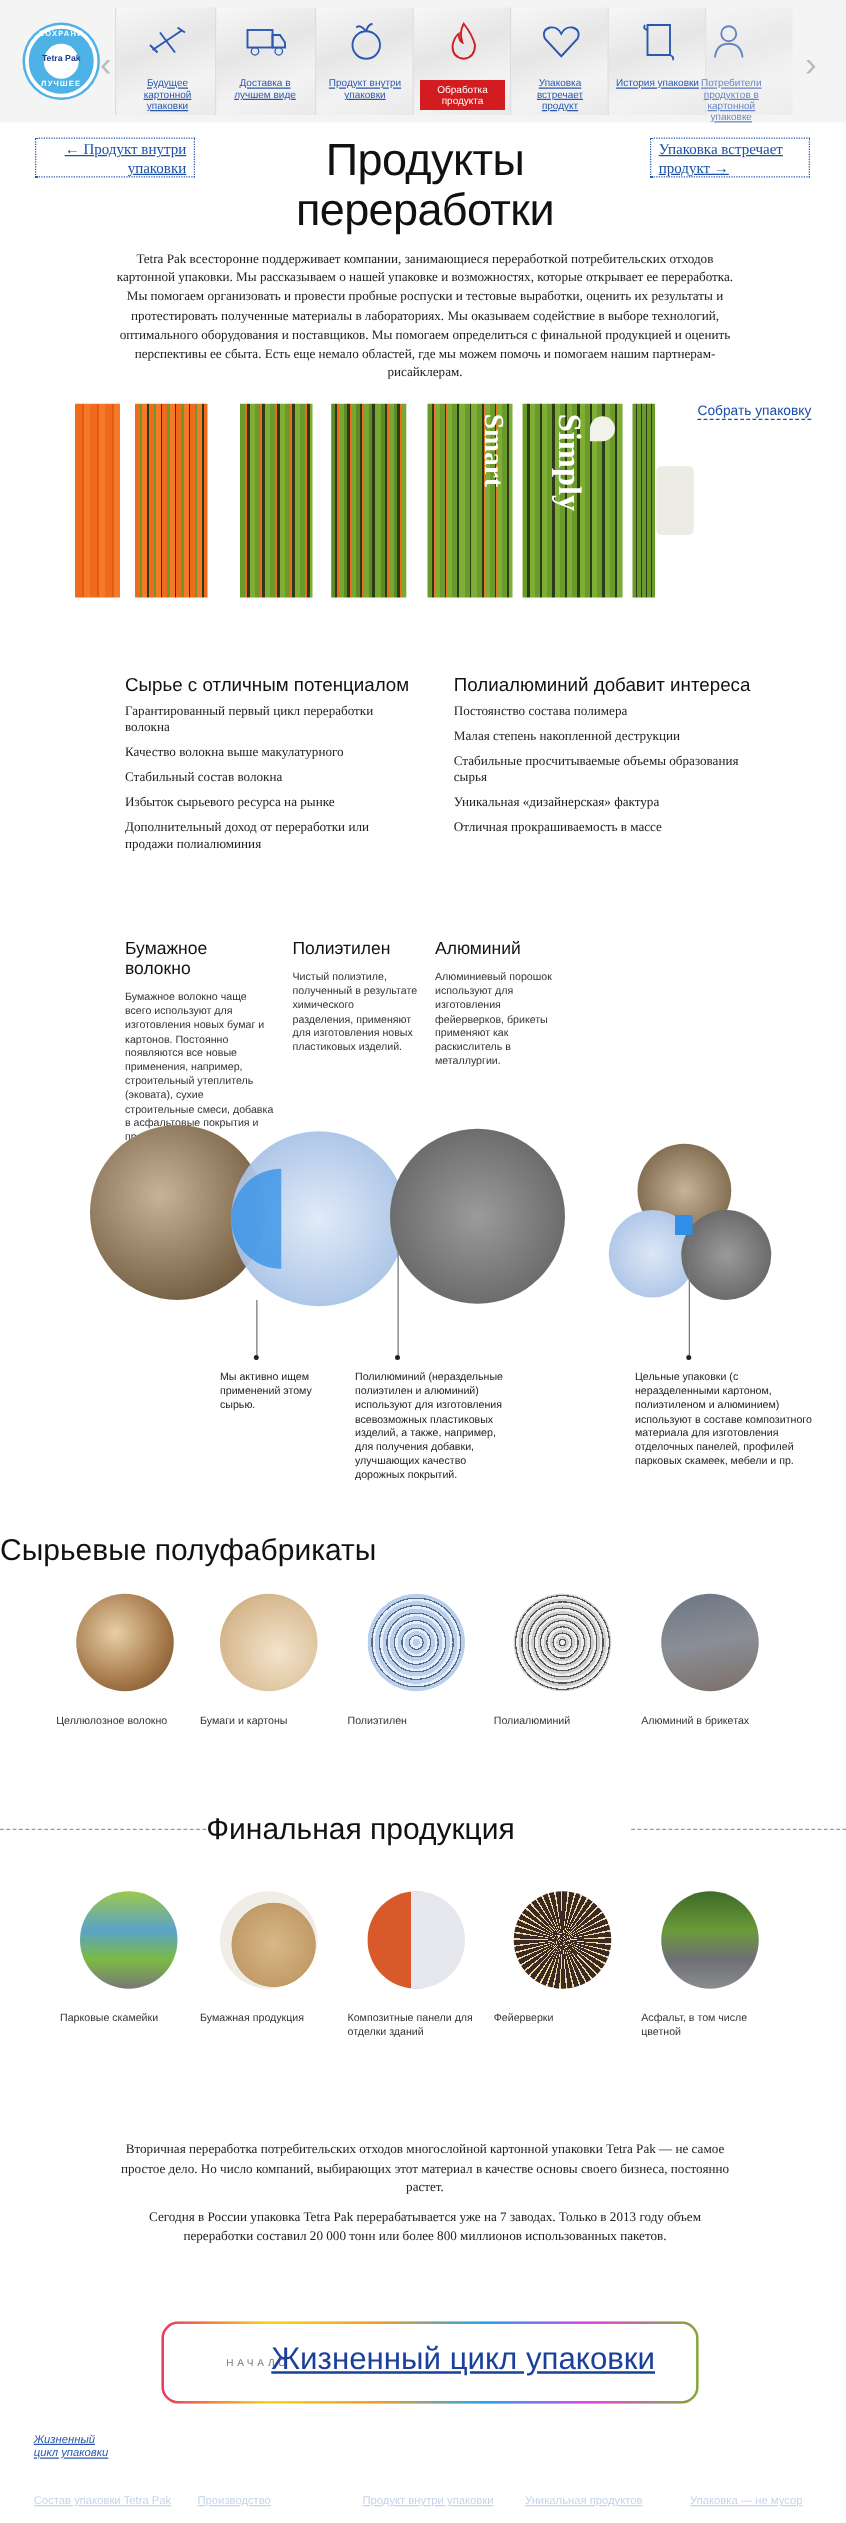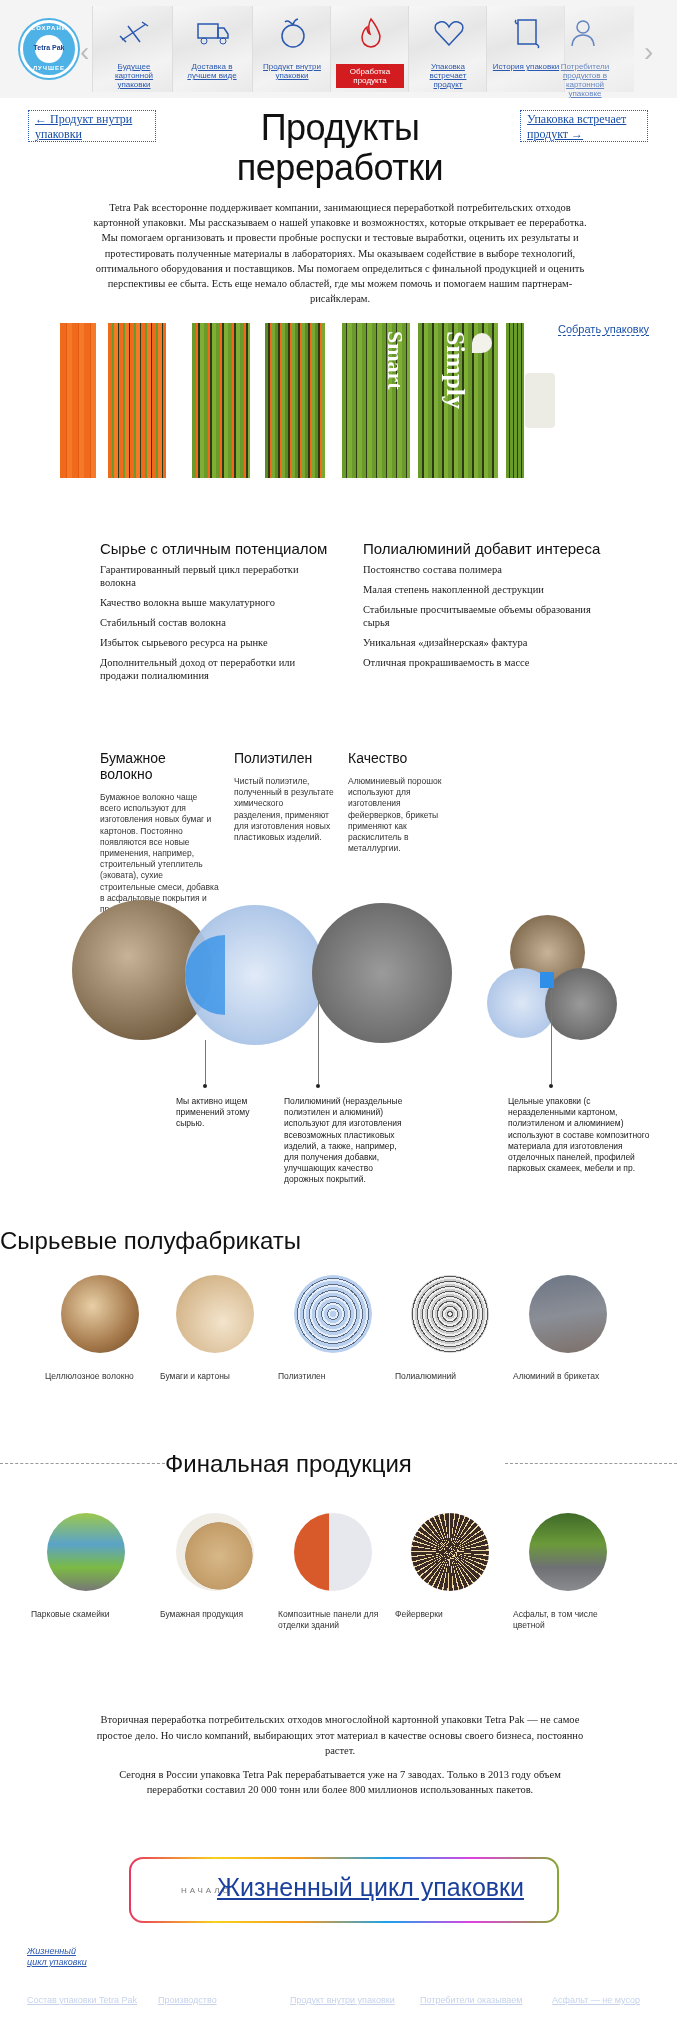--- a/index.html
+++ b/index.html
@@ -125,21 +125,21 @@
   </div>
   <div class="abs navitem" style="left:549px;opacity:.7">
     <svg class="ico" viewBox="0 0 34 34">
         <circle cx="14" cy="11" r="6" stroke="#2a58b0" stroke-width="1.5" fill="none"></circle>
         <path d="M3 30 Q4 19 14 19 Q24 19 25 30" stroke="#2a58b0" stroke-width="1.5" fill="none"></path>
       </svg>
     <span class="lbl">Потребители продуктов в картонной упаковке</span>
   </div>
 </div>
 
-<div class="abs pn" style="left:28px;width:128px;">
+<div class="abs pn" style="left:28px;width:128px;text-align:right">
   <a href="#">← Продукт внутри упаковки</a>
 </div>
 <h1 class="abs title">Продукты переработки</h1>
 <div class="abs pn" style="left:520px;width:128px">
   <a href="#">Упаковка встречает продукт →</a>
 </div>
 
 <p class="abs intro">Tetra Pak всесторонне поддерживает компании, занимающиеся переработкой потребительских отходов картонной упаковки. Мы рассказываем о нашей упаковке и возможностях, которые открывает ее переработка. Мы помогаем организовать и провести пробные роспуски и тестовые выработки, оценить их результаты и протестировать полученные материалы в лабораториях. Мы оказываем содействие в выборе технологий, оптимального оборудования и поставщиков. Мы помогаем определиться с финальной продукцией и оценить перспективы ее сбыта. Есть еще немало областей, где мы можем помочь и помогаем нашим партнерам-рисайклерам.</p>
 
 <div class="abs strip">
@@ -182,21 +182,21 @@
 
 <div class="abs mat" style="left:100px;top:750px;width:120px">
   <h4>Бумажное волокно</h4>
   <p>Бумажное волокно чаще всего используют для изготовления новых бумаг и картонов. Постоянно появляются все новые применения, например, строительный утеплитель (эковата), сухие строительные смеси, добавка в асфальтовые покрытия и пр.</p>
 </div>
 <div class="abs mat" style="left:234px;top:750px;width:100px">
   <h4>Полиэтилен</h4>
   <p>Чистый полиэтиле, полученный в результате химического разделения, применяют для изготовления новых пластиковых изделий.</p>
 </div>
 <div class="abs mat" style="left:348px;top:750px;width:110px">
-  <h4>Качество</h4>
+  <h4>Алюминий</h4>
   <p>Алюминиевый порошок используют для изготовления фейерверков, брикеты применяют как раскислитель в металлургии.</p>
 </div>
 
 <div class="circle" style="left:72px;top:900px;width:140px;height:140px;background:radial-gradient(circle at 40% 40%,#c9b398,#7a6448 70%,#4a3a28)"></div>
 <div class="circle" style="left:185px;top:905px;width:140px;height:140px;background:radial-gradient(circle,#dfe9f7,#a9c3e6 70%,#7ea3d6);opacity:.93"></div>
 <div class="circle" style="left:185px;top:935px;width:40px;height:80px;border-radius:40px 0 0 40px;background:#2f8fe8;opacity:.75"></div>
 <div class="circle" style="left:312px;top:903px;width:140px;height:140px;background:radial-gradient(circle,#9b9b9b,#6d6d6d 70%,#4b4b4b)"></div>
 
 <div class="circle" style="left:510px;top:915px;width:75px;height:75px;background:radial-gradient(circle,#c9b398,#6a5438)"></div>
 <div class="circle" style="left:487px;top:968px;width:70px;height:70px;background:radial-gradient(circle,#dde7f6,#9fbbe3)"></div>
@@ -232,21 +232,21 @@
     <div class="l">Полиалюминий</div>
   </div>
 <div class="rowitem" style="left:513px;top:1275px">
     <div class="c" style="background:linear-gradient(170deg,#6d7584,#8a8e96 50%,#7c6f68)"></div>
     <div class="l">Алюминий в брикетах</div>
   </div>
 
 <div class="dotted" style="left:0;top:1463px;width:165px"></div>
 <div class="dotted" style="left:505px;top:1463px;width:172px"></div>
 <h2 class="abs sec" style="left:165px;top:1450px;width:340px">Финальная продукция</h2>
-<div class="rowitem" style="left:31px;top:1513px">
+<div class="rowitem" style="left:48px;top:1513px">
     <div class="c" style="background:linear-gradient(180deg,#9cc84c,#5aa3c8 40%,#7cba44 70%,#777)"></div>
     <div class="l">Парковые скамейки</div>
   </div>
 <div class="rowitem" style="left:160px;top:1513px">
     <div class="c" style="background:radial-gradient(circle at 55% 55%,#d8b888,#c29c68 55%,#f0ece6 56%)"></div>
     <div class="l">Бумажная продукция</div>
   </div>
 <div class="rowitem" style="left:278px;top:1513px">
     <div class="c" style="background:linear-gradient(90deg,#d85a2a 0 45%,#e6e8ee 45% 100%),#2a7ad0"></div>
     <div class="l">Композитные панели для отделки зданий</div>
@@ -267,14 +267,14 @@
 
 <div class="abs cycle">
   <span class="start">НАЧАЛО</span>
   <a href="#" class="cl">Жизненный цикл упаковки</a>
 </div>
 
 <a href="#" class="abs footer-link" style="width:70px">Жизненный цикл упаковки</a>
 <a href="#" class="abs ghost" style="left:27px">Состав упаковки Tetra Pak</a>
 <a href="#" class="abs ghost" style="left:158px">Производство</a>
 <a href="#" class="abs ghost" style="left:290px">Продукт внутри упаковки</a>
-<a href="#" class="abs ghost" style="left:420px">Потребители оказываем</a>
-<a href="#" class="abs ghost" style="left:552px">Асфальт — не мусор</a>
+<a href="#" class="abs ghost" style="left:420px">Уникальная продуктов</a>
+<a href="#" class="abs ghost" style="left:552px">Упаковка — не мусор</a>
 
 </body></html>

